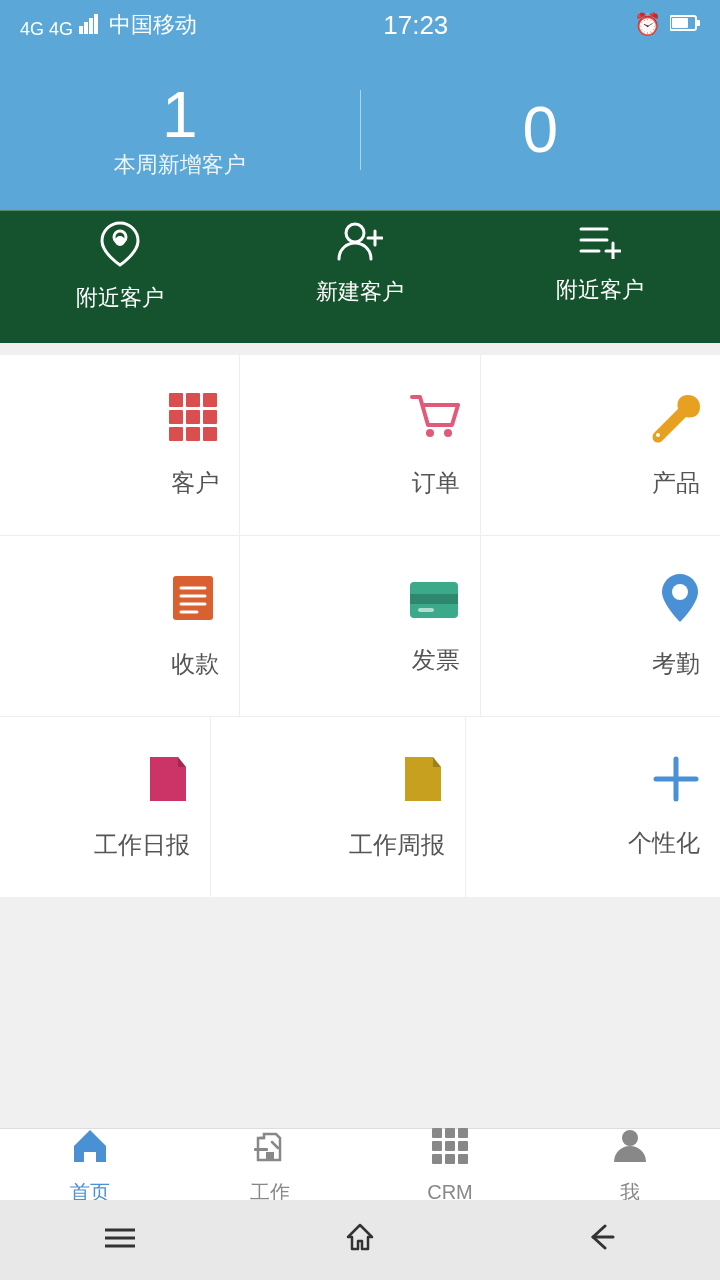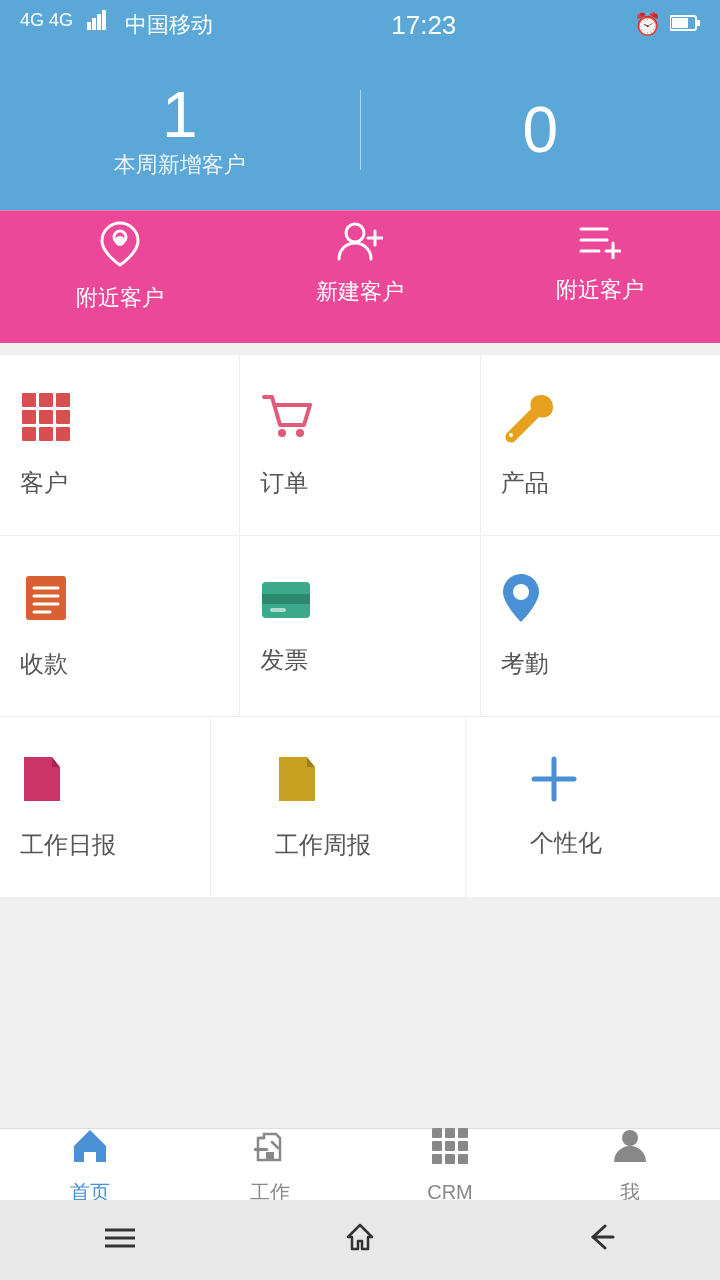--- a/index.html
+++ b/index.html
@@ -17,21 +17,21 @@
     .status-bar {
       background: #5ba8d8;
       height: 50px;
       display: flex;
       align-items: center;
       justify-content: space-between;
       padding: 0 20px;
       color: white;
       font-size: 22px;
     }
-    .status-left { display: flex; align-items: flex-start; gap: 14px; }
+    .status-left { display: flex; align-items: flex-end; gap: 6px; }
     .status-center { font-size: 26px; font-weight: 400; }
     .status-right { display: flex; align-items: center; gap: 8px; }
 
     
     .stats-section {
       background: #5ba8d8;
       padding: 30px 0 30px 0;
       display: flex;
       align-items: center;
       justify-content: center;
@@ -52,21 +52,21 @@
       margin-top: 0;
     }
     .stat-divider {
       width: 1px;
       height: 80px;
       background: rgba(255,255,255,0.5);
     }
 
     
     .quick-actions {
-      background: #ec4899;
+      background: #14532d;
       display: flex;
       padding: 10px 0 30px 0;
       border-top: 1px solid rgba(255,255,255,0.3);
     }
     .quick-action-item {
       flex: 1;
       display: flex;
       flex-direction: column;
       align-items: center;
       gap: 10px;
@@ -88,21 +88,21 @@
     }
     .grid-row {
       display: flex;
       border-bottom: 1px solid #eeeeee;
     }
     .grid-row:last-child { border-bottom: none; gap: 44px; }
     .grid-item {
       flex: 1;
       display: flex;
       flex-direction: column;
-      align-items: flex-start;
+      align-items: flex-end;
       justify-content: center;
       padding: 36px 20px;
       cursor: pointer;
       border-right: 1px solid #eeeeee;
     }
     .grid-item:last-child { border-right: none; }
     .grid-icon {
       font-size: 52px;
       margin-bottom: 16px;
       line-height: 1;

